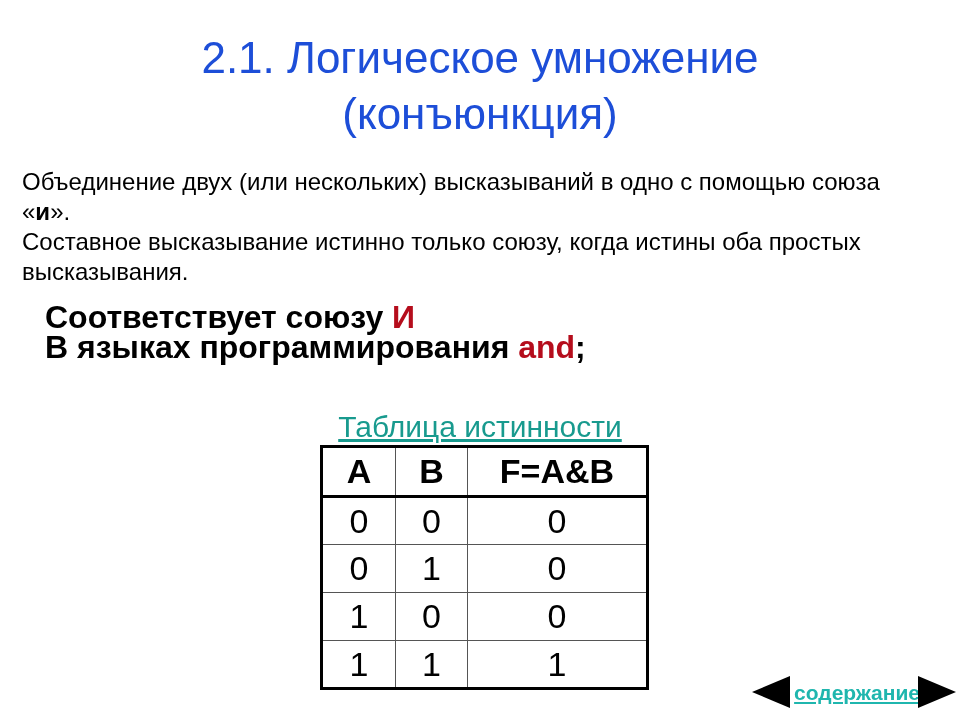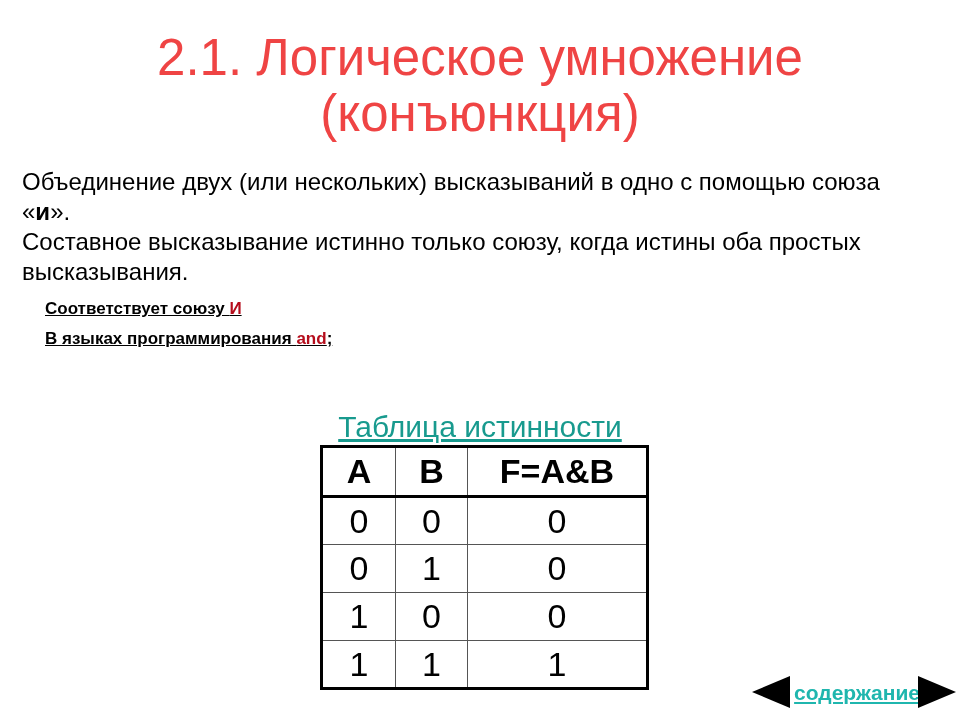--- a/index.html
+++ b/index.html
@@ -10,42 +10,41 @@
     font-family: "Liberation Sans", sans-serif;
     color: #000000;
     overflow: hidden;
   }
   .slide { position: absolute; inset: 0; }
 
   .title {
     position: absolute;
     top: 30px; left: 0; width: 100%;
     text-align: center;
-    font-size: 51px;
+    font-size: 44px;
     line-height: 56px;
     font-weight: 400;
-    color: #ef4444;
+    color: #1d4ed8;
   }
 
   .paragraph {
     position: absolute;
     top: 167px; left: 22px; width: 902px;
     font-size: 24px;
     line-height: 30px;
     color: #000000;
   }
   .paragraph .b { font-weight: 700; }
 
   .props {
     position: absolute;
-    top: 294px; left: 45px; width: 860px;
-    font-size: 17px;
+    top: 302px; left: 45px; width: 860px;
+    font-size: 32px;
     line-height: 30px;
     font-weight: 700;
-    text-decoration: underline;
   }
   .props .accent { color: #b50d1c; }
 
   .table-heading-wrap {
     position: absolute;
     top: 394px; left: 0; width: 100%;
     text-align: center;
     margin-top: 16px;
   }
   .table-heading {

